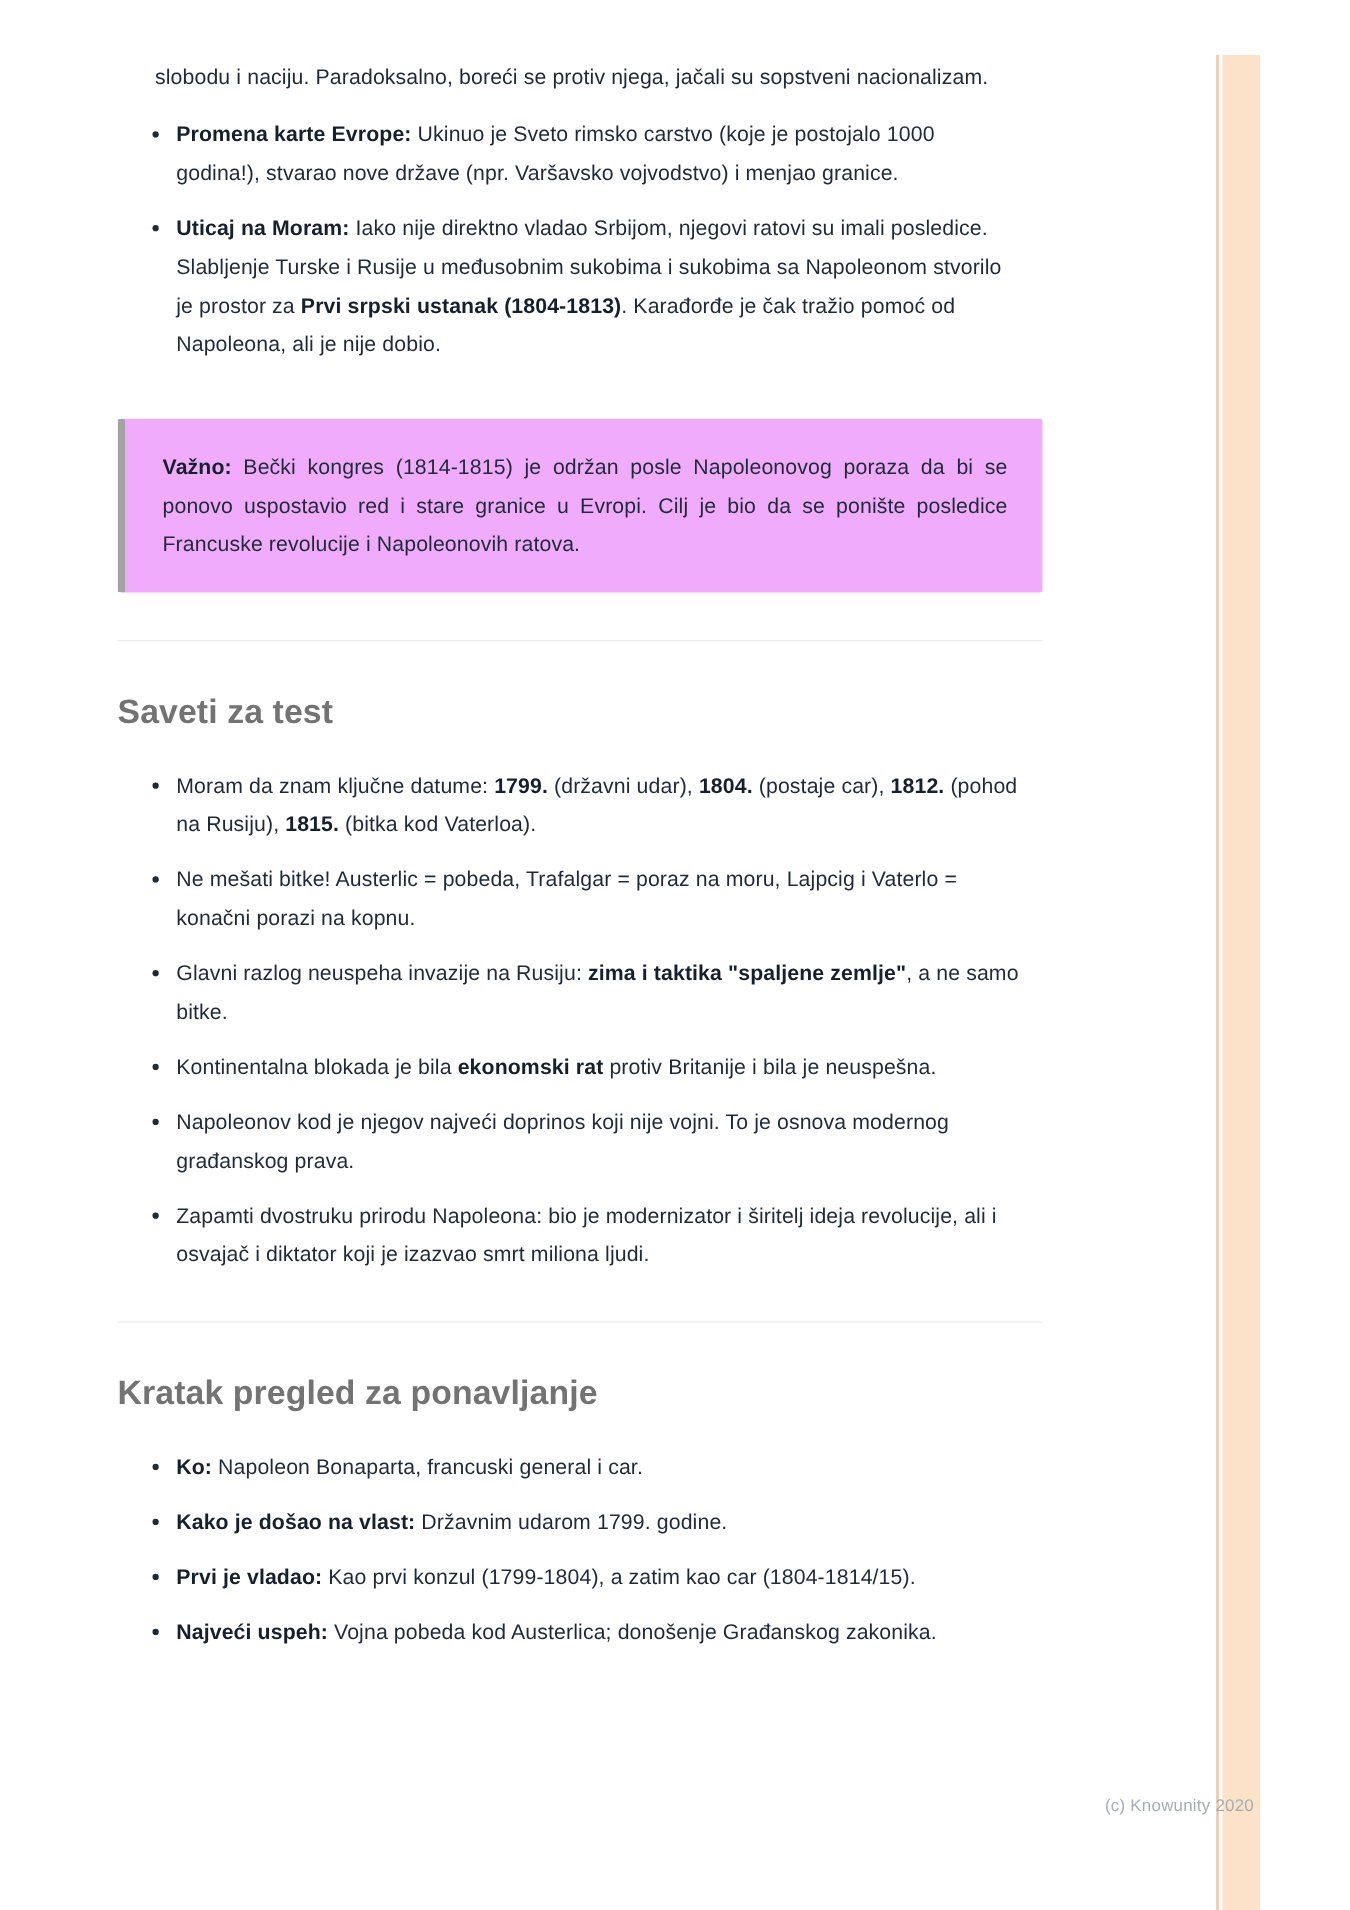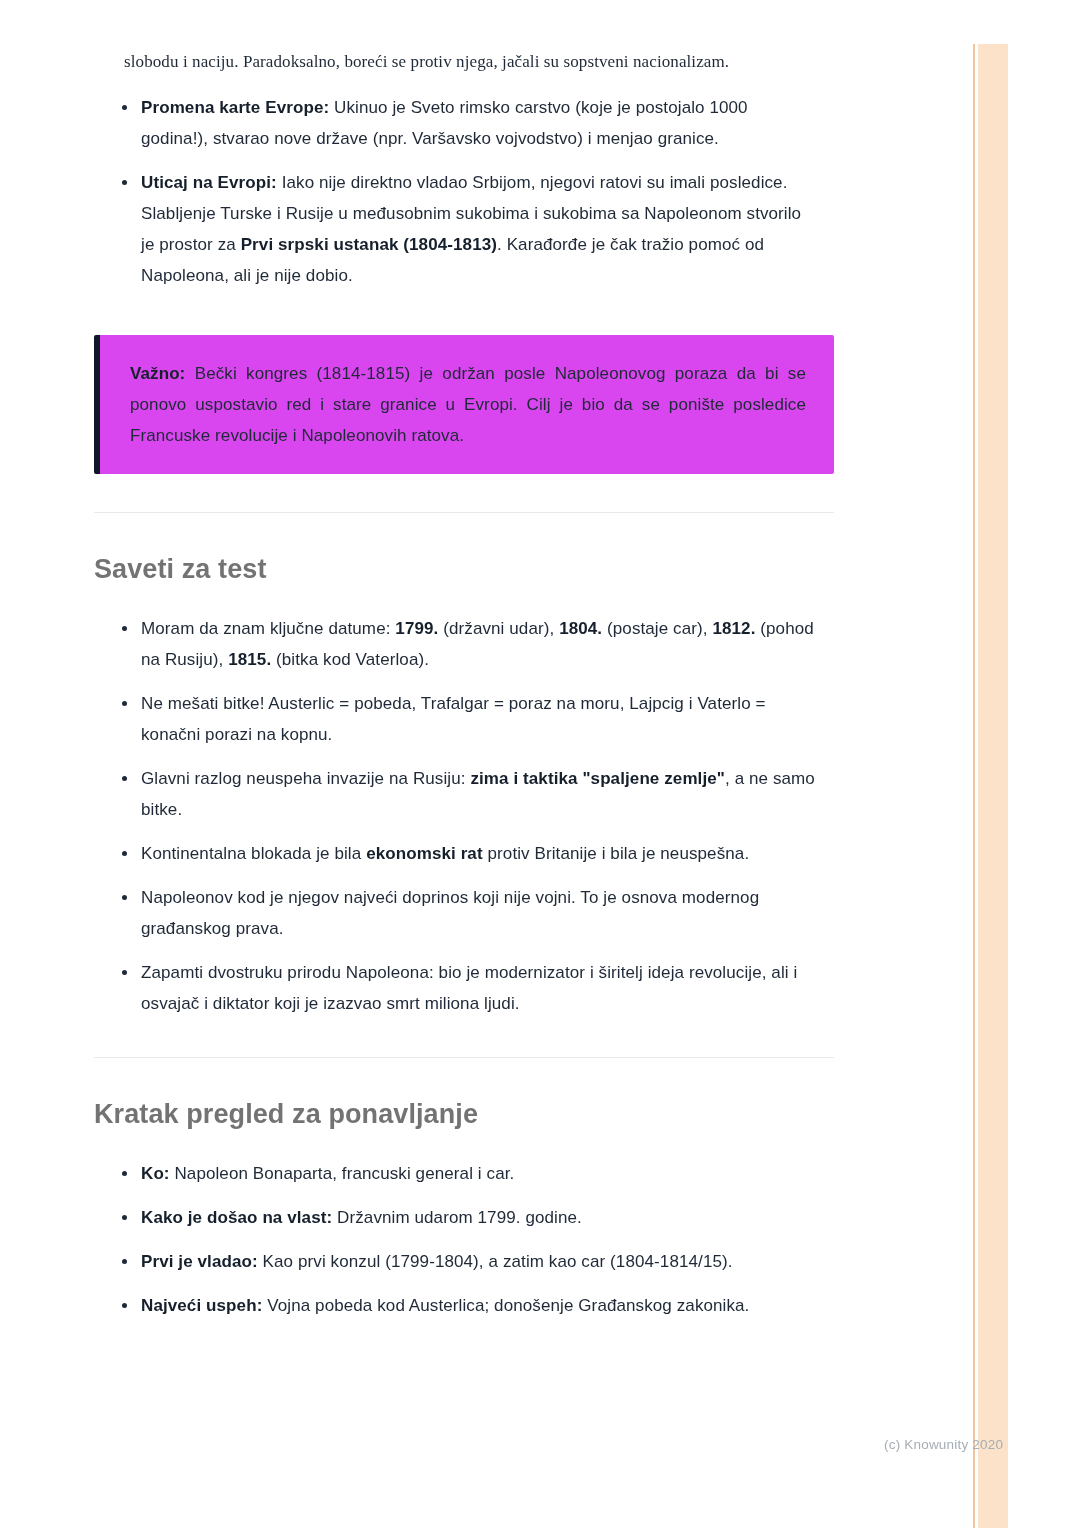--- a/index.html
+++ b/index.html
@@ -9,29 +9,29 @@
     position: relative; overflow: hidden;
     background: #ffffff;
     font-family: "Liberation Sans", sans-serif;
     color: #1f2937;
   }
   .content {
     position: absolute; left: 94px; top: 46px; width: 740px;
     font-size: 17px; line-height: 31px; letter-spacing: 0.1px;
   }
   .indent { padding-left: 30px; }
-  p.intro { margin: 0 0 12px 0; font-family: Liberation Serif, serif; }
+  p.intro { margin: 0 0 12px 0; }
   ul.bullets { margin: 15px; padding-left: 30px; list-style: disc outside; }
   ul.bullets li { margin-bottom: 13px; padding-left: 2px; }
   ul.bullets li::marker { color: #1f2937; }
   .b { font-weight: 700; color: #16202c; }
   .callout {
     margin: 44px 0 0 0;
-    background: #d946ef;
-    border-left: 6px solid #0f172a;
+    background: #f0abfc;
+    border-left: 6px solid #a3a3a3;
     border-radius: 2px;
     padding: 23px 28px 23px 30px;
   }
   .callout p { margin: 0; text-align: justify; }
   hr.divider {
     border: 0; border-top: 1px solid #e8eaee;
     margin: 38px 0 0 0;
   }
   h2.section-title {
     color: #737373;
@@ -62,21 +62,21 @@
 
   <div class="stripe-line"></div>
   <div class="stripe"></div>
 
   <div class="content">
 
     <p class="intro indent"><span>slobodu i naciju. Paradoksalno, boreći se protiv njega, jačali su sopstveni nacionalizam.</span></p>
 
     <ul class="bullets">
         <li><span class="b">Promena karte Evrope:</span><span> Ukinuo je Sveto rimsko carstvo (koje je postojalo 1000 godina!), stvarao nove države (npr. Varšavsko vojvodstvo) i menjao granice.</span></li>
-        <li><span class="b">Uticaj na Evropi:</span><span> Iako nije direktno vladao Srbijom, njegovi ratovi su imali posledice. Slabljenje Turske i Rusije u međusobnim sukobima i sukobima sa Napoleonom stvorilo je prostor za </span><span class="b">Prvi srpski ustanak (1804-1813)</span><span>. Karađorđe je čak tražio pomoć od Napoleona, ali je nije dobio.</span></li>
+        <li><span class="b">Uticaj na Moram:</span><span> Iako nije direktno vladao Srbijom, njegovi ratovi su imali posledice. Slabljenje Turske i Rusije u međusobnim sukobima i sukobima sa Napoleonom stvorilo je prostor za </span><span class="b">Prvi srpski ustanak (1804-1813)</span><span>. Karađorđe je čak tražio pomoć od Napoleona, ali je nije dobio.</span></li>
       </ul>
 
     <aside class="callout">
       <p><span class="b">Važno:</span><span> Bečki kongres (1814-1815) je održan posle Napoleonovog poraza da bi se ponovo uspostavio red i stare granice u Evropi. Cilj je bio da se ponište posledice Francuske revolucije i Napoleonovih ratova.</span></p>
     </aside>
 
     <hr class="divider">
 
     <section>
       <h2 class="section-title">Saveti za test</h2>

